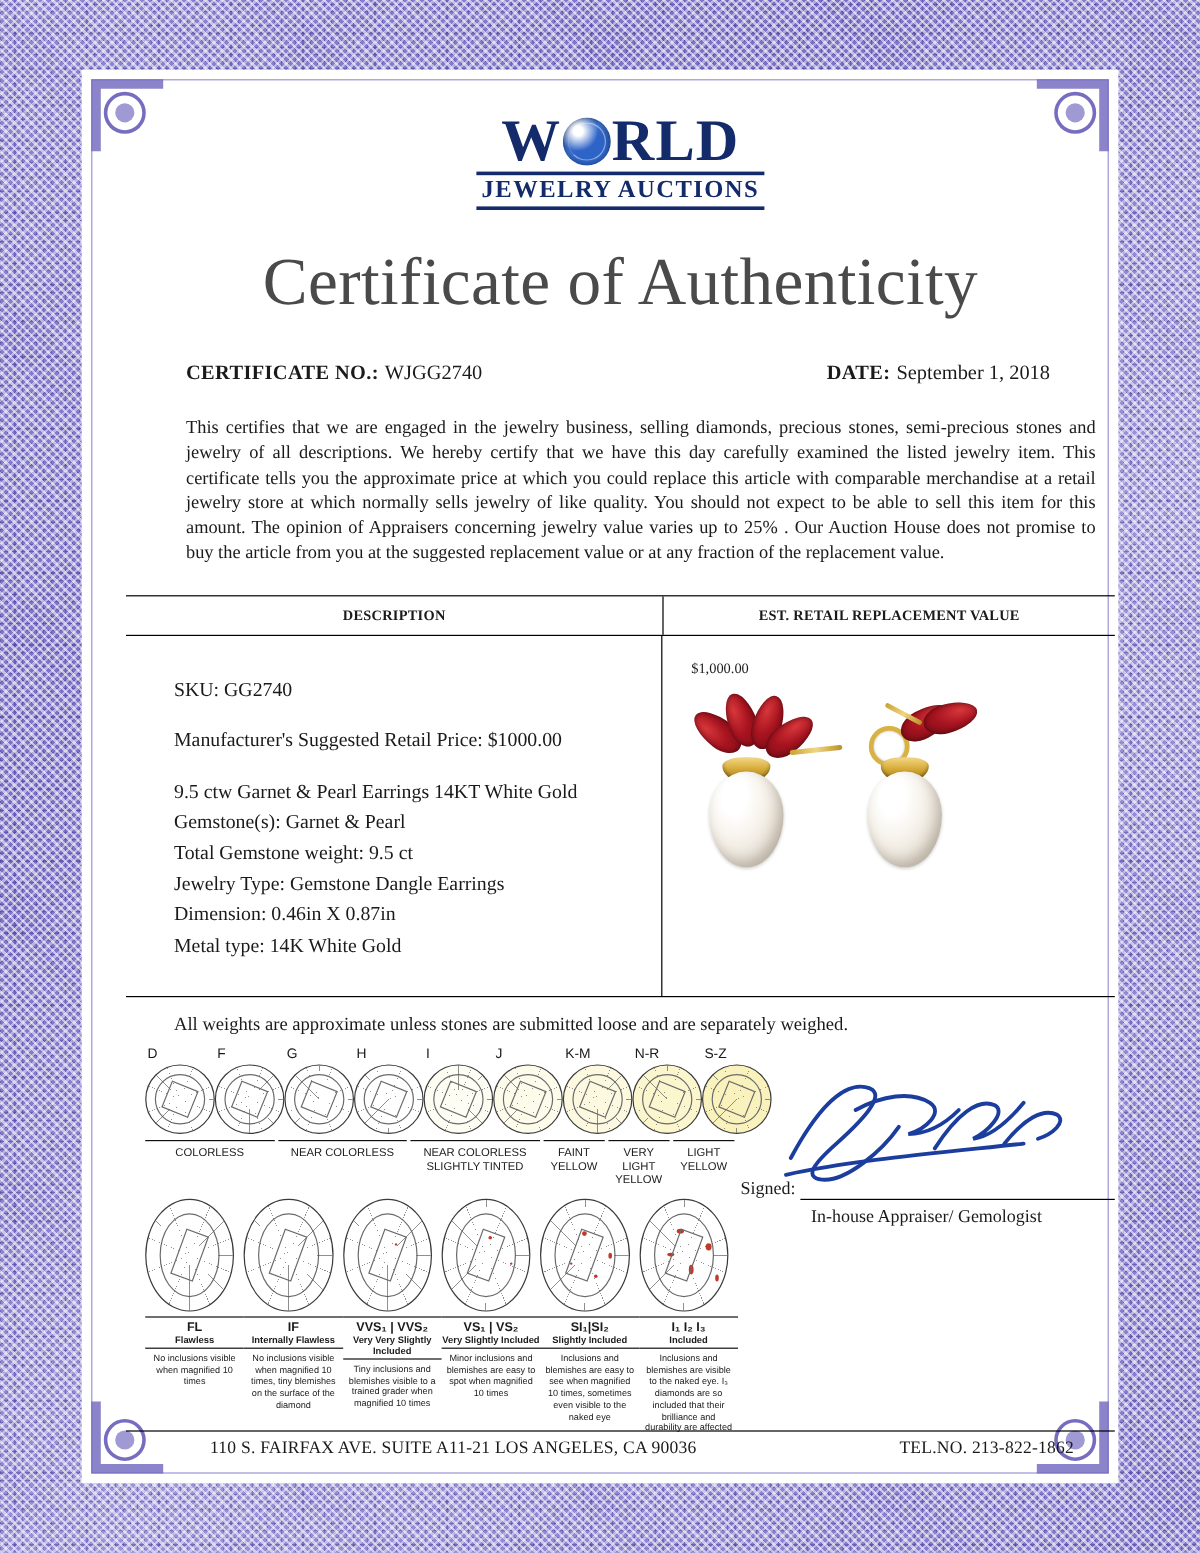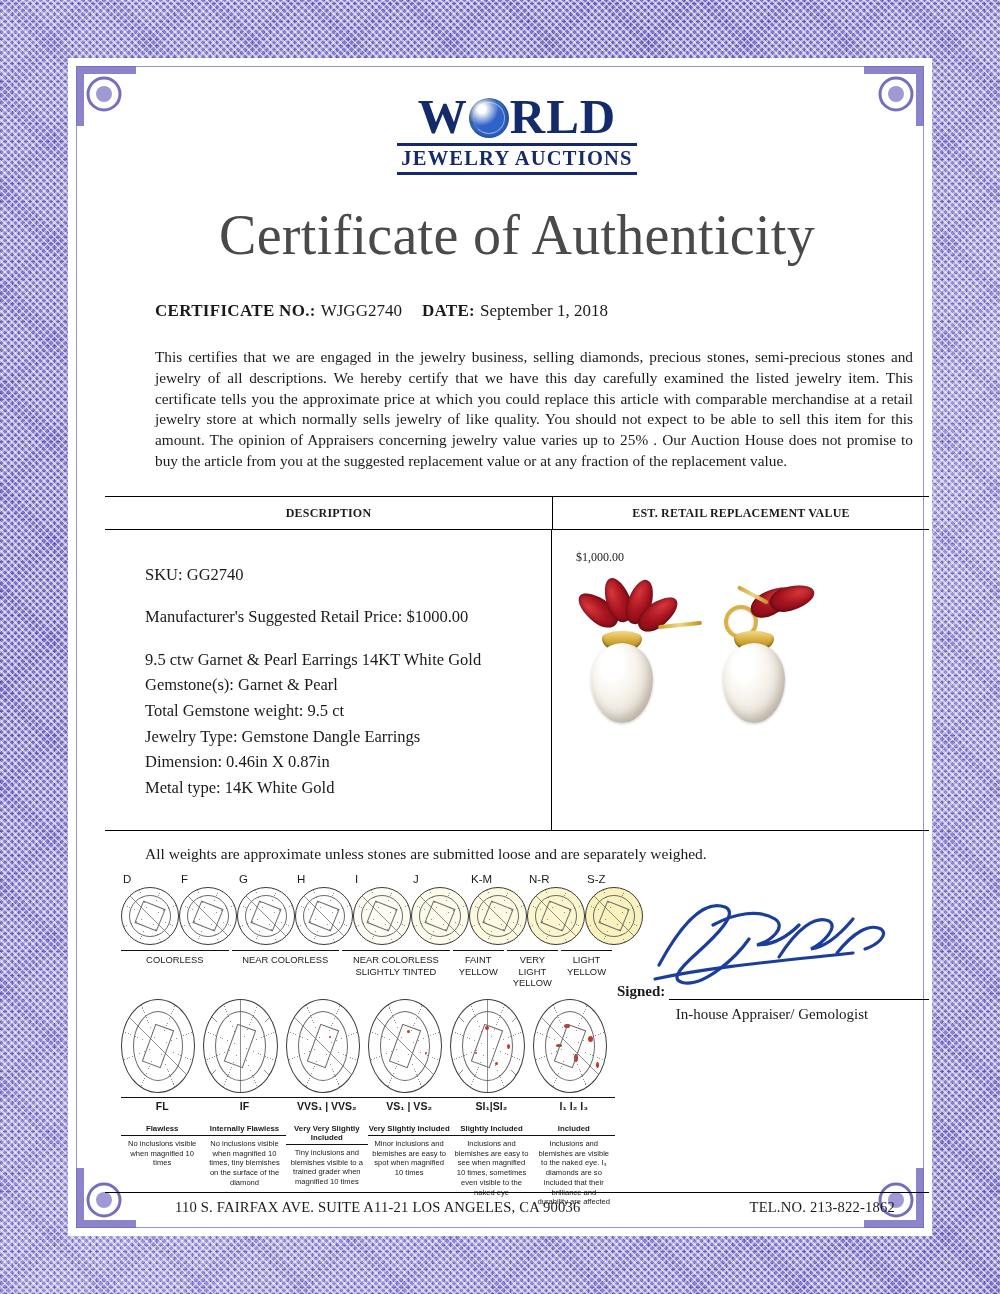--- a/index.html
+++ b/index.html
@@ -115,20 +115,21 @@
   .title {
     text-align: center;
     font-size: 56px;
     color: #4a4a4a;
     margin-top: 26px;
     letter-spacing: 0.3px;
   }
 
   .meta-row {
     display: flex;
+    justify-content: space-between;
     margin-top: 34px;
     padding: 0 54px 0 50px;
     font-size: 17px;
     gap: 20px;
   }
   .meta-label { font-weight: bold; font-variant: small-caps; letter-spacing: 0.3px; }
   .meta-value { margin-left: 5px; }
 
   .certify-text {
     margin: 26px 10px 0 50px;
@@ -294,36 +295,35 @@
   }
   .incl { position: absolute; background: #c0392b; border-radius: 50%; }
   .clarity-labels { display: flex; padding-left: 16px; margin-top: 4px; }
   .clarity-col {
     width: 100px;
     margin-right: 0px;
     border-top: 1px solid #111;
     text-align: center;
   }
   .cl-code { font-family: "Liberation Sans", sans-serif; font-size: 10.5px; font-weight: bold; padding-top: 2px; }
-  .cl-name { font-family: "Liberation Sans", sans-serif; font-size: 7.8px; font-weight: bold; border-bottom: 1px solid #111; padding-bottom: 2px; margin-top: 12px;}
+  .cl-name { font-family: "Liberation Sans", sans-serif; font-size: 7.8px; font-weight: bold; border-bottom: 1px solid #111; padding-bottom: 2px;}
   .cl-desc { font-family: "Liberation Sans", sans-serif; font-size: 7.6px; line-height: 1.28; padding: 3px 4px 0 4px; }
 
   
   .sign-area {
     width: 314px;
     position: relative;
     padding-top: 36px;
   }
   .sig-svg { position: absolute; left: 24px; top: 22px; }
   .sign-line {
     display: flex;
     align-items: flex-start;
     margin-top: 74px;
     padding-left: 2px;
-    font-weight: bold;
   }
   .sign-label { font-size: 15px; }
   .sign-rule { flex: 1; border-bottom: 1px solid #000; margin-left: 4px; height: 16px; }
   .sign-title { text-align: center; font-size: 15px; margin-top: 6px; }
 
   
   .addr {
     position: absolute;
     left: 0; right: 0; bottom: 2px;
     border-top: 1.5px solid #000;

